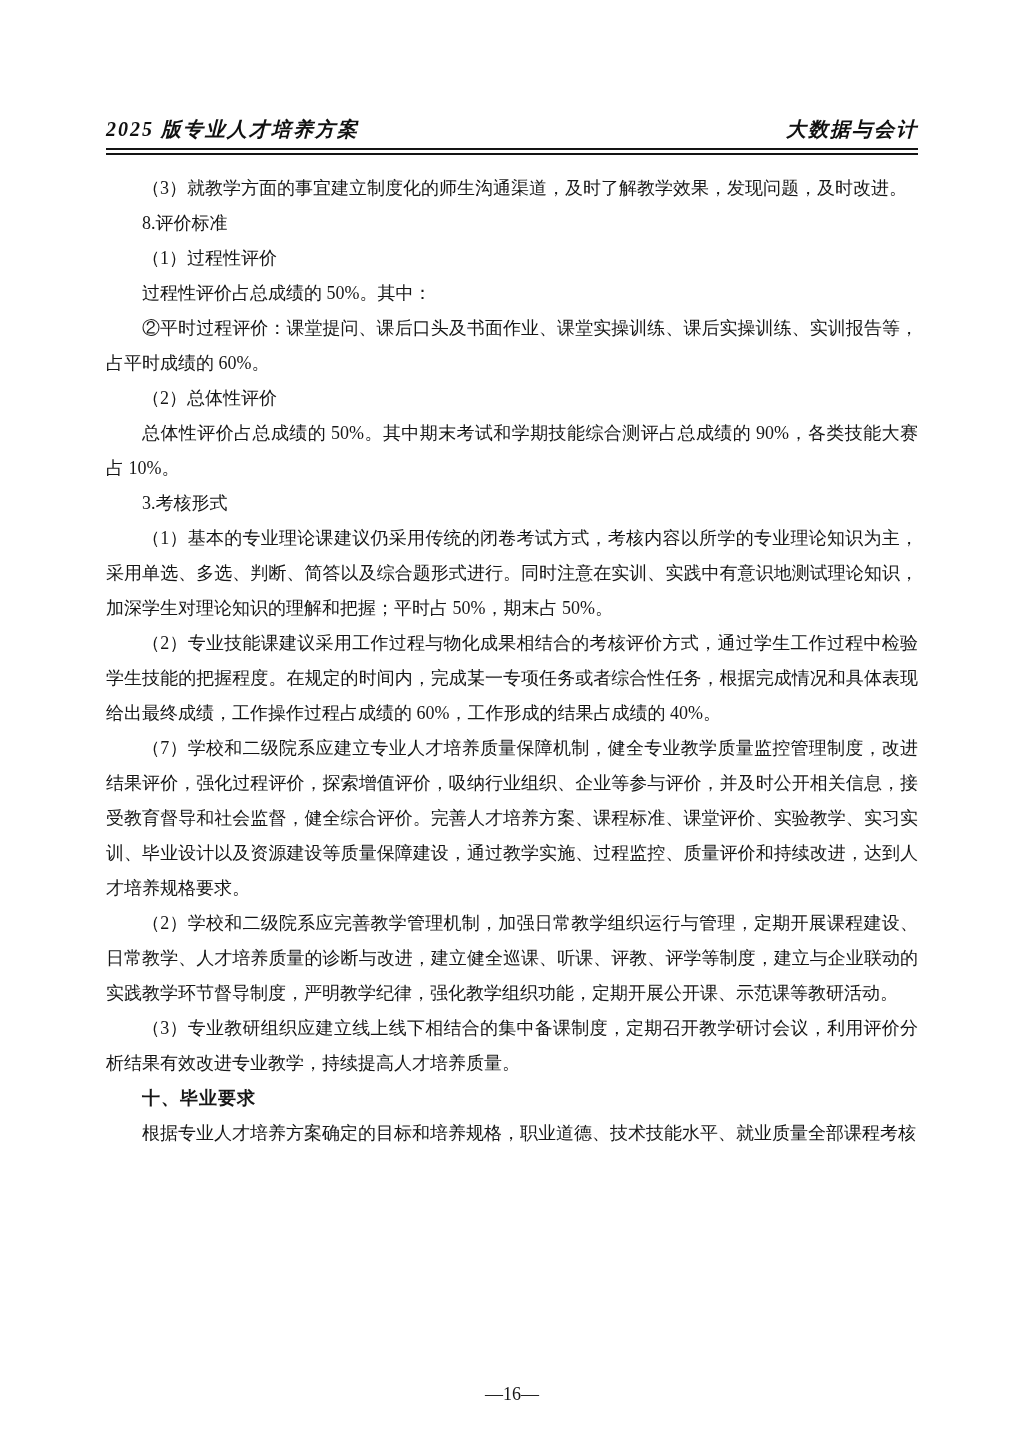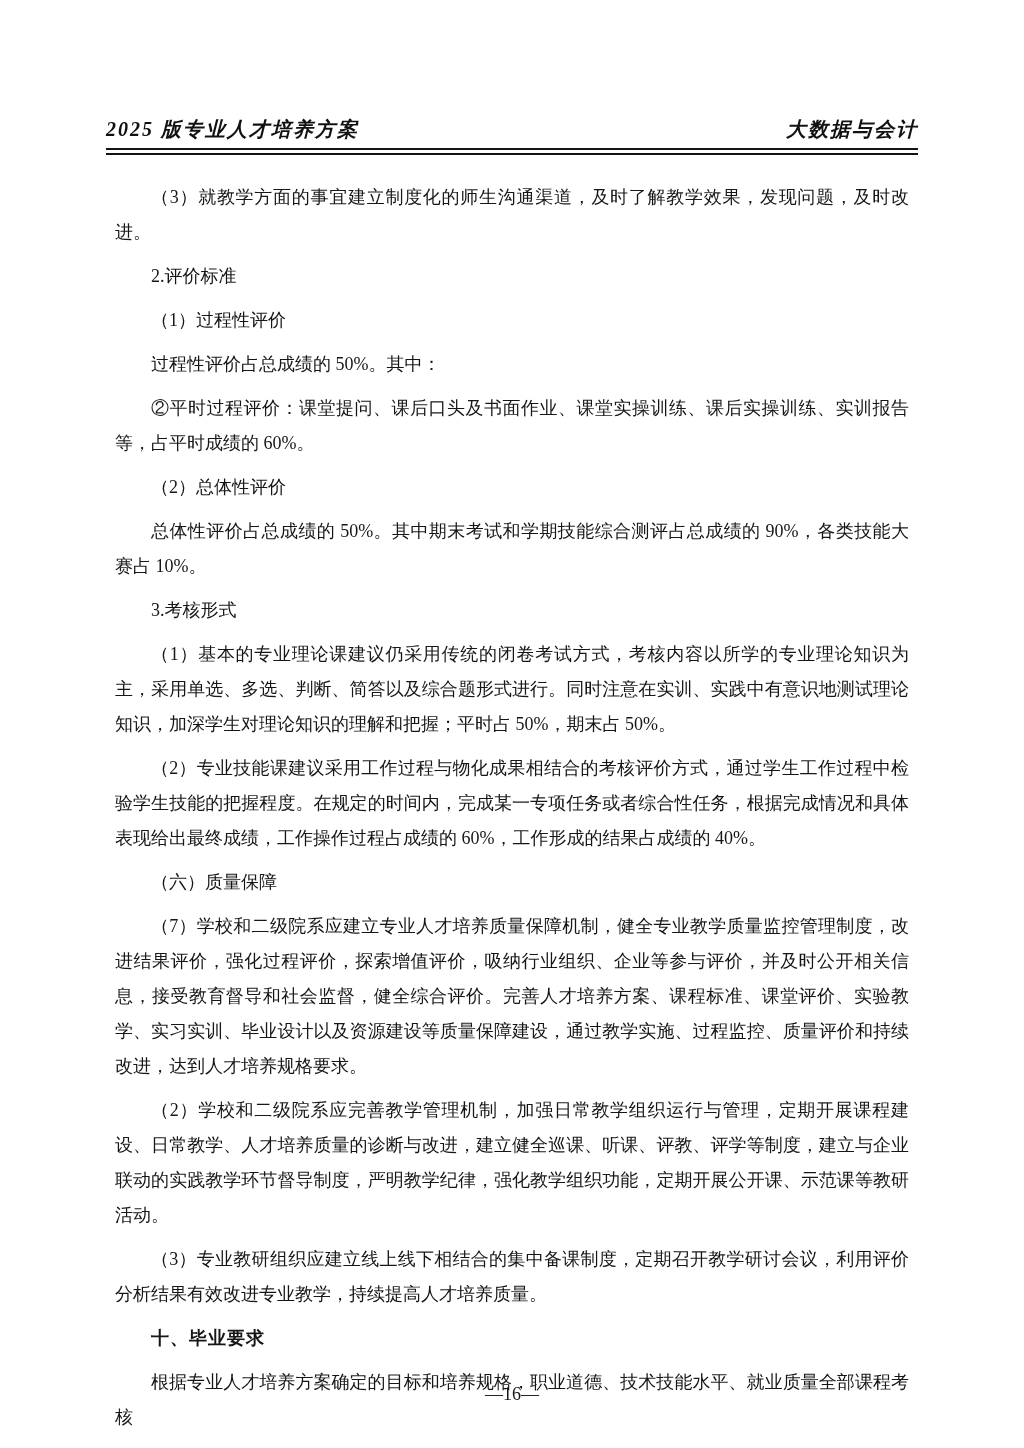--- a/index.html
+++ b/index.html
@@ -34,21 +34,21 @@
     border-top: 2px solid #141414;
     border-bottom: 2px solid #141414;
   }
   .doc-body {
     position: absolute;
     left: 106px;
     width: 812px;
     top: 171px;
   }
   .doc-body p {
-    margin: 9px;
+    margin: 0;
     font-size: 18px;
     line-height: 35px;
     text-align: justify;
     text-indent: 2em;
     color: #161616;
   }
   .doc-body p.heading {
     font-weight: 700;
     font-family: "Liberation Sans", "DejaVu Sans", sans-serif;
     letter-spacing: 1px;
@@ -74,30 +74,29 @@
     <div class="header-row">
       <span>2025 版专业人才培养方案</span>
       <span>大数据与会计</span>
     </div>
     <div class="header-rule"></div>
   </header>
 
   <main class="doc-body">
 
   <p>（3）就教学方面的事宜建立制度化的师生沟通渠道，及时了解教学效果，发现问题，及时改进。</p>
-      <p>2.评价标准</p>
+      <p>8.评价标准</p>
       <p>（1）过程性评价</p>
       <p>过程性评价占总成绩的 50%。其中：</p>
       <p>②平时过程评价：课堂提问、课后口头及书面作业、课堂实操训练、课后实操训练、实训报告等，占平时成绩的 60%。</p>
       <p>（2）总体性评价</p>
       <p>总体性评价占总成绩的 50%。其中期末考试和学期技能综合测评占总成绩的 90%，各类技能大赛占 10%。</p>
       <p>3.考核形式</p>
       <p>（1）基本的专业理论课建议仍采用传统的闭卷考试方式，考核内容以所学的专业理论知识为主，采用单选、多选、判断、简答以及综合题形式进行。同时注意在实训、实践中有意识地测试理论知识，加深学生对理论知识的理解和把握；平时占 50%，期末占 50%。</p>
       <p>（2）专业技能课建议采用工作过程与物化成果相结合的考核评价方式，通过学生工作过程中检验学生技能的把握程度。在规定的时间内，完成某一专项任务或者综合性任务，根据完成情况和具体表现给出最终成绩，工作操作过程占成绩的 60%，工作形成的结果占成绩的 40%。</p>
-      <p>（六）质量保障</p>
       <p>（7）学校和二级院系应建立专业人才培养质量保障机制，健全专业教学质量监控管理制度，改进结果评价，强化过程评价，探索增值评价，吸纳行业组织、企业等参与评价，并及时公开相关信息，接受教育督导和社会监督，健全综合评价。完善人才培养方案、课程标准、课堂评价、实验教学、实习实训、毕业设计以及资源建设等质量保障建设，通过教学实施、过程监控、质量评价和持续改进，达到人才培养规格要求。</p>
       <p>（2）学校和二级院系应完善教学管理机制，加强日常教学组织运行与管理，定期开展课程建设、日常教学、人才培养质量的诊断与改进，建立健全巡课、听课、评教、评学等制度，建立与企业联动的实践教学环节督导制度，严明教学纪律，强化教学组织功能，定期开展公开课、示范课等教研活动。</p>
       <p>（3）专业教研组织应建立线上线下相结合的集中备课制度，定期召开教学研讨会议，利用评价分析结果有效改进专业教学，持续提高人才培养质量。</p>
       <p class="heading">十、毕业要求</p>
       <p>根据专业人才培养方案确定的目标和培养规格，职业道德、技术技能水平、就业质量全部课程考核</p>
     </main>
 
   <footer class="footer">
     <span>—16—</span>
   </footer>

